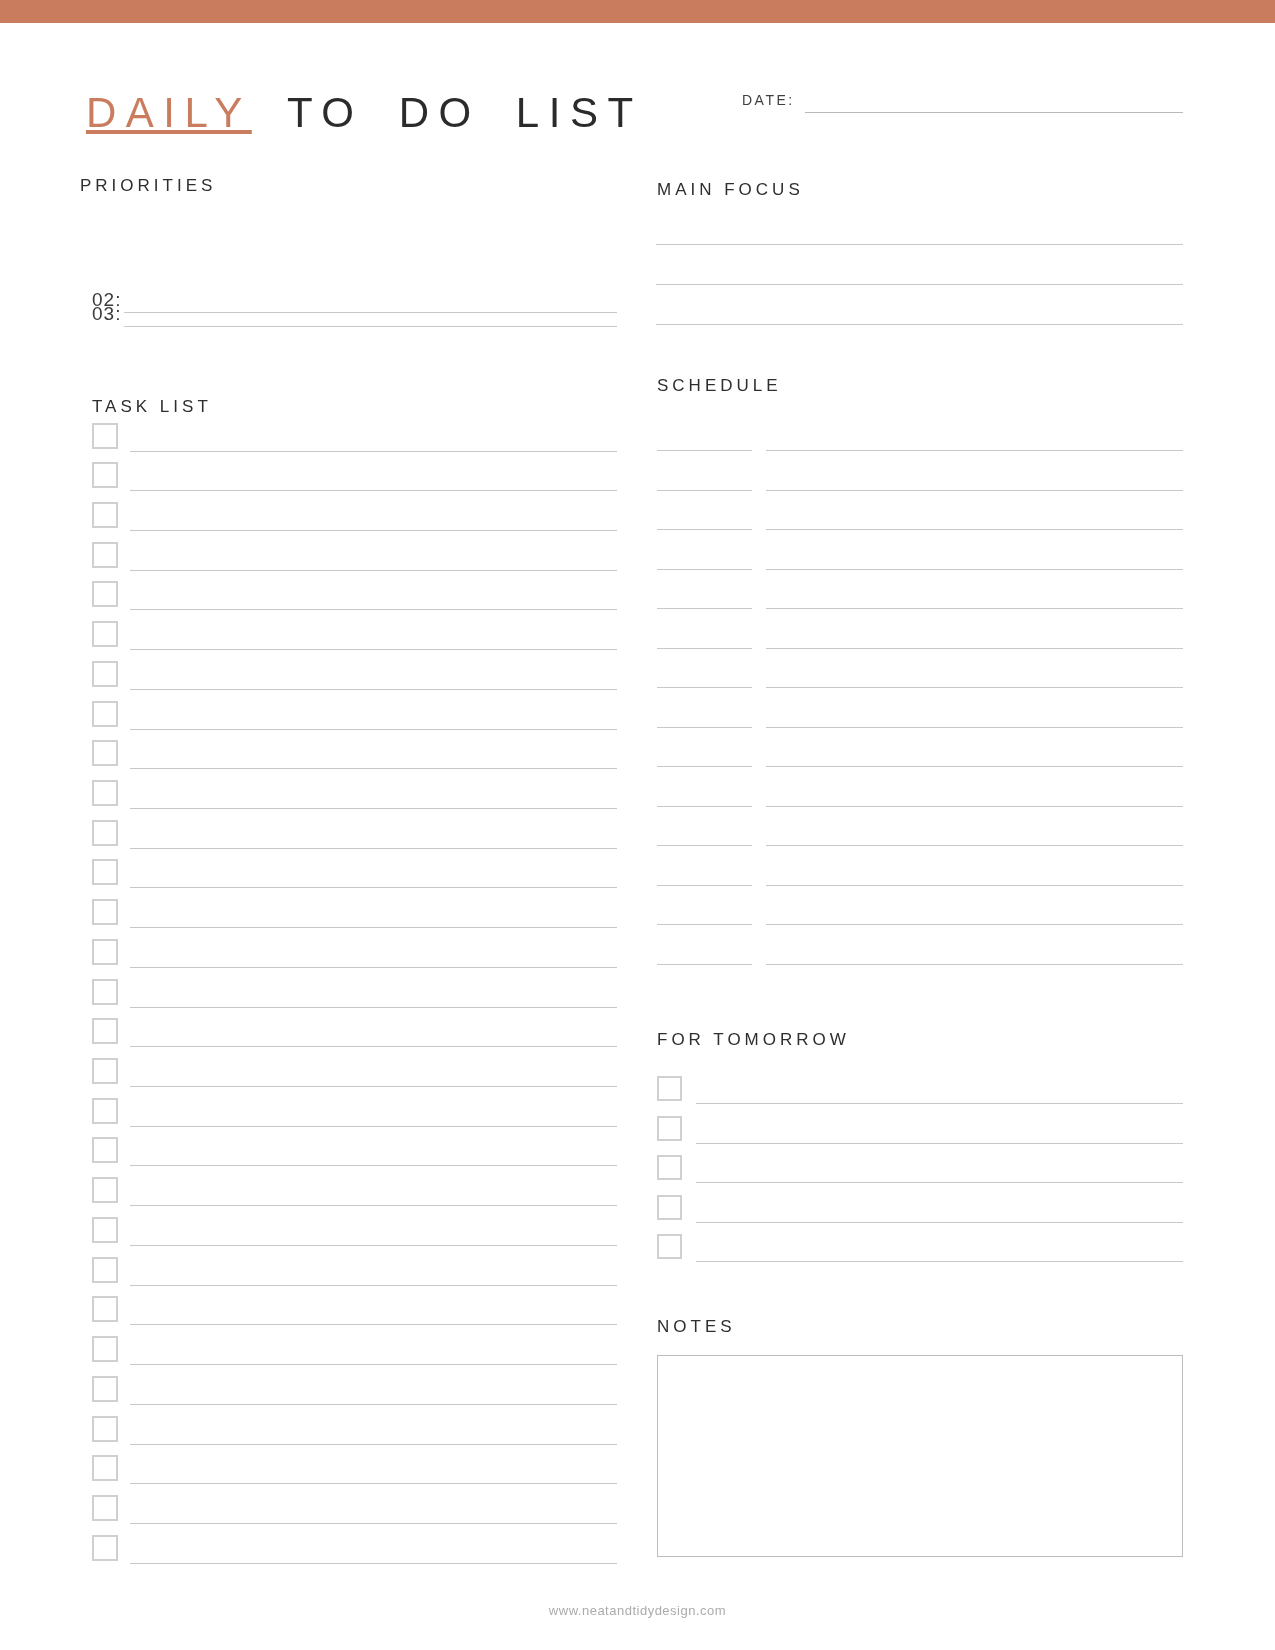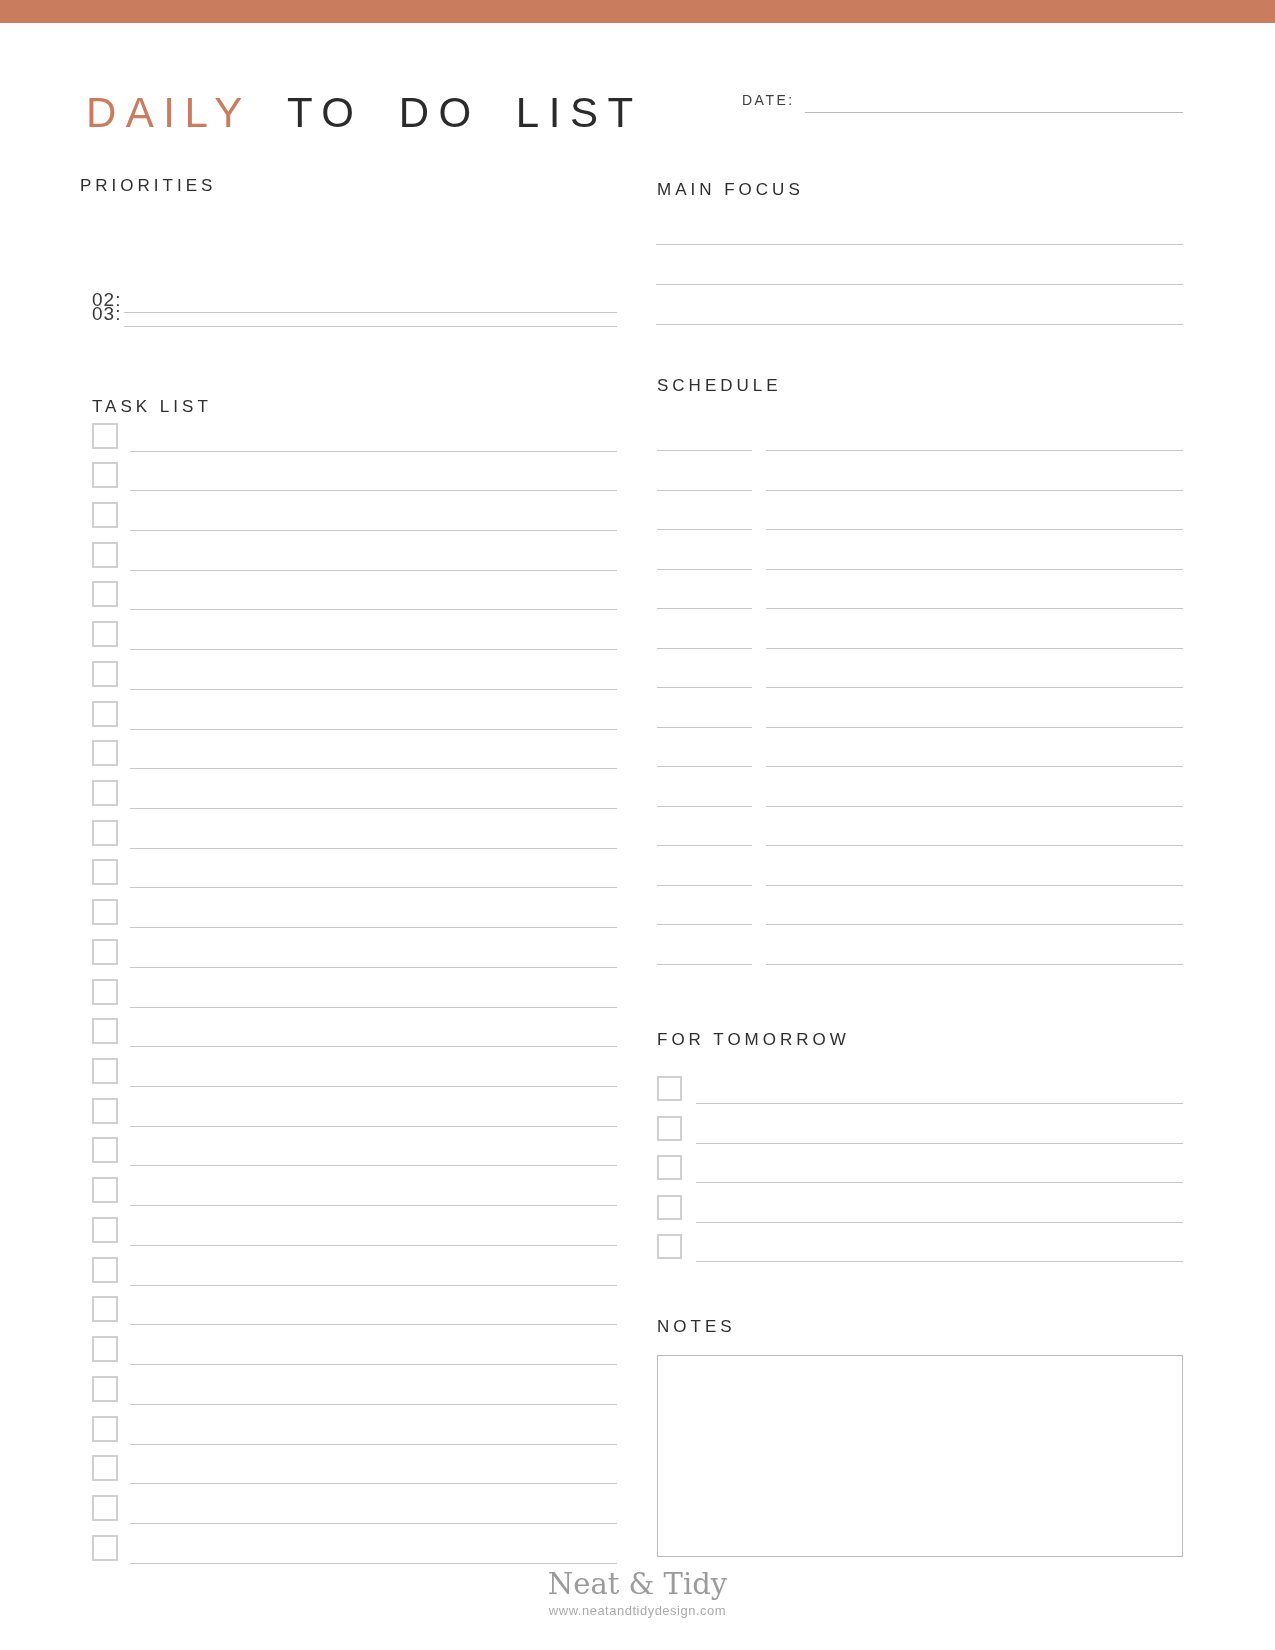--- a/index.html
+++ b/index.html
@@ -70,21 +70,21 @@
     font-size:13px; color:#ababab; letter-spacing:0.5px; line-height:1;
   }
 </style>
 </head>
 <body>
 
 <div class="page">
 
   <div class="topbar" style="background: rgb(201, 124, 94);"></div>
 
-  <h1 class="title"><span class="accent" style="color: rgb(201, 124, 94);">DAILY</span>&nbsp;<span>TO DO LIST</span></h1>
+  <h1 class="title"><span class="accent" style="color: rgb(201, 124, 94); text-decoration: underline;">DAILY</span>&nbsp;<span>TO DO LIST</span></h1>
 
   <div class="date-label">DATE:</div>
   <div class="date-line"></div>
 
   <div class="sec-heading" style="left:80px; top:177px;">PRIORITIES</div>
   <div class="p-row" style="top:259px;margin-top:28px;">
     <span class="p-label">02:</span>
     <span class="p-line"></span>
   </div>
   <div class="p-row" style="top:301px;">
@@ -299,16 +299,15 @@
       </div>
       <div class="ft-row" style="top: 1234px;">
         <span class="ft-box"></span>
         <span class="ft-line"></span>
       </div>
     </div>
 
   <div class="sec-heading" style="left:657px; top:1318px;">NOTES</div>
   <div class="notes-box"></div>
 
-  <div class="brand">Neat &amp; Tidy</div>
   <div class="brand-url">www.neatandtidydesign.com</div>
 
 </div>
 
 </body></html>

